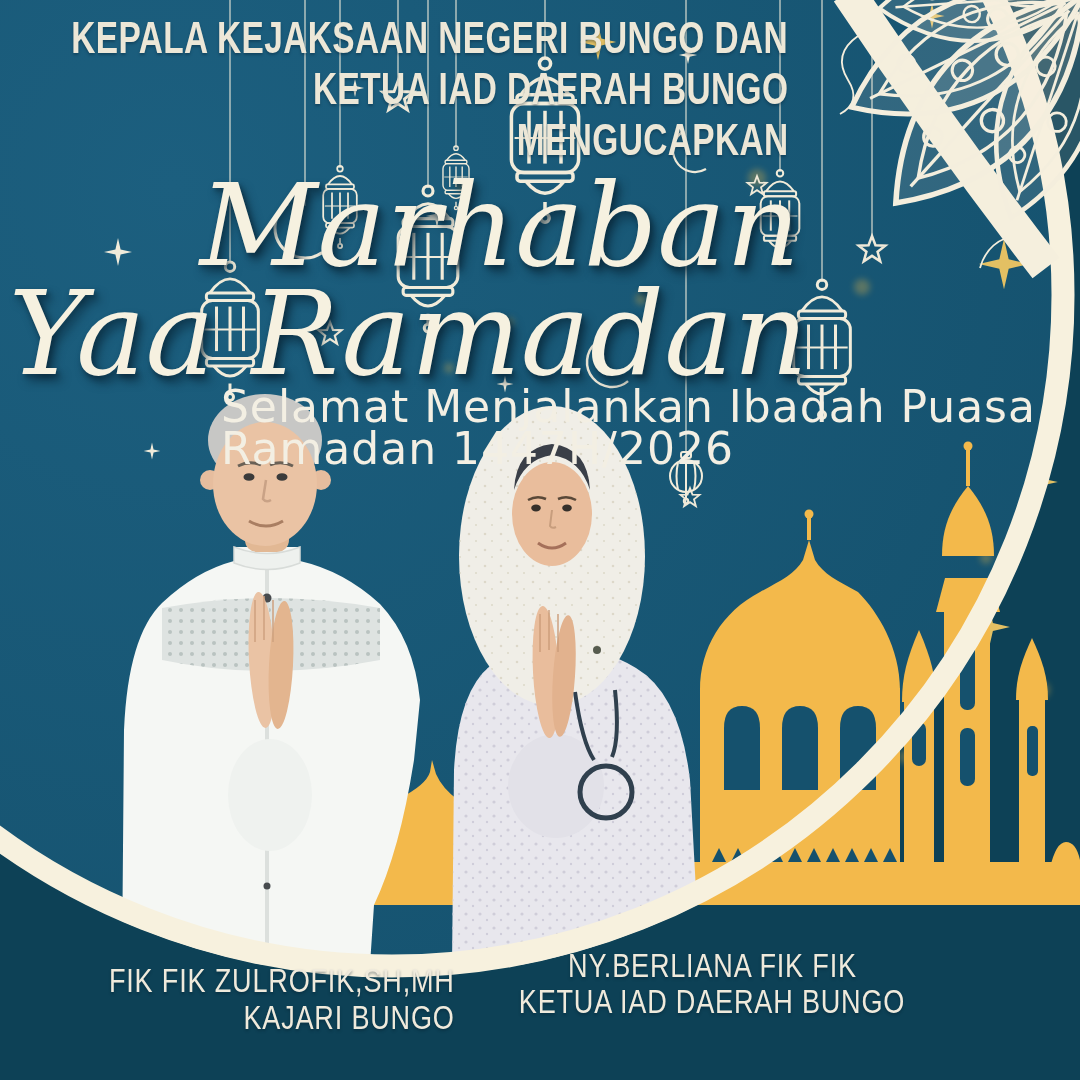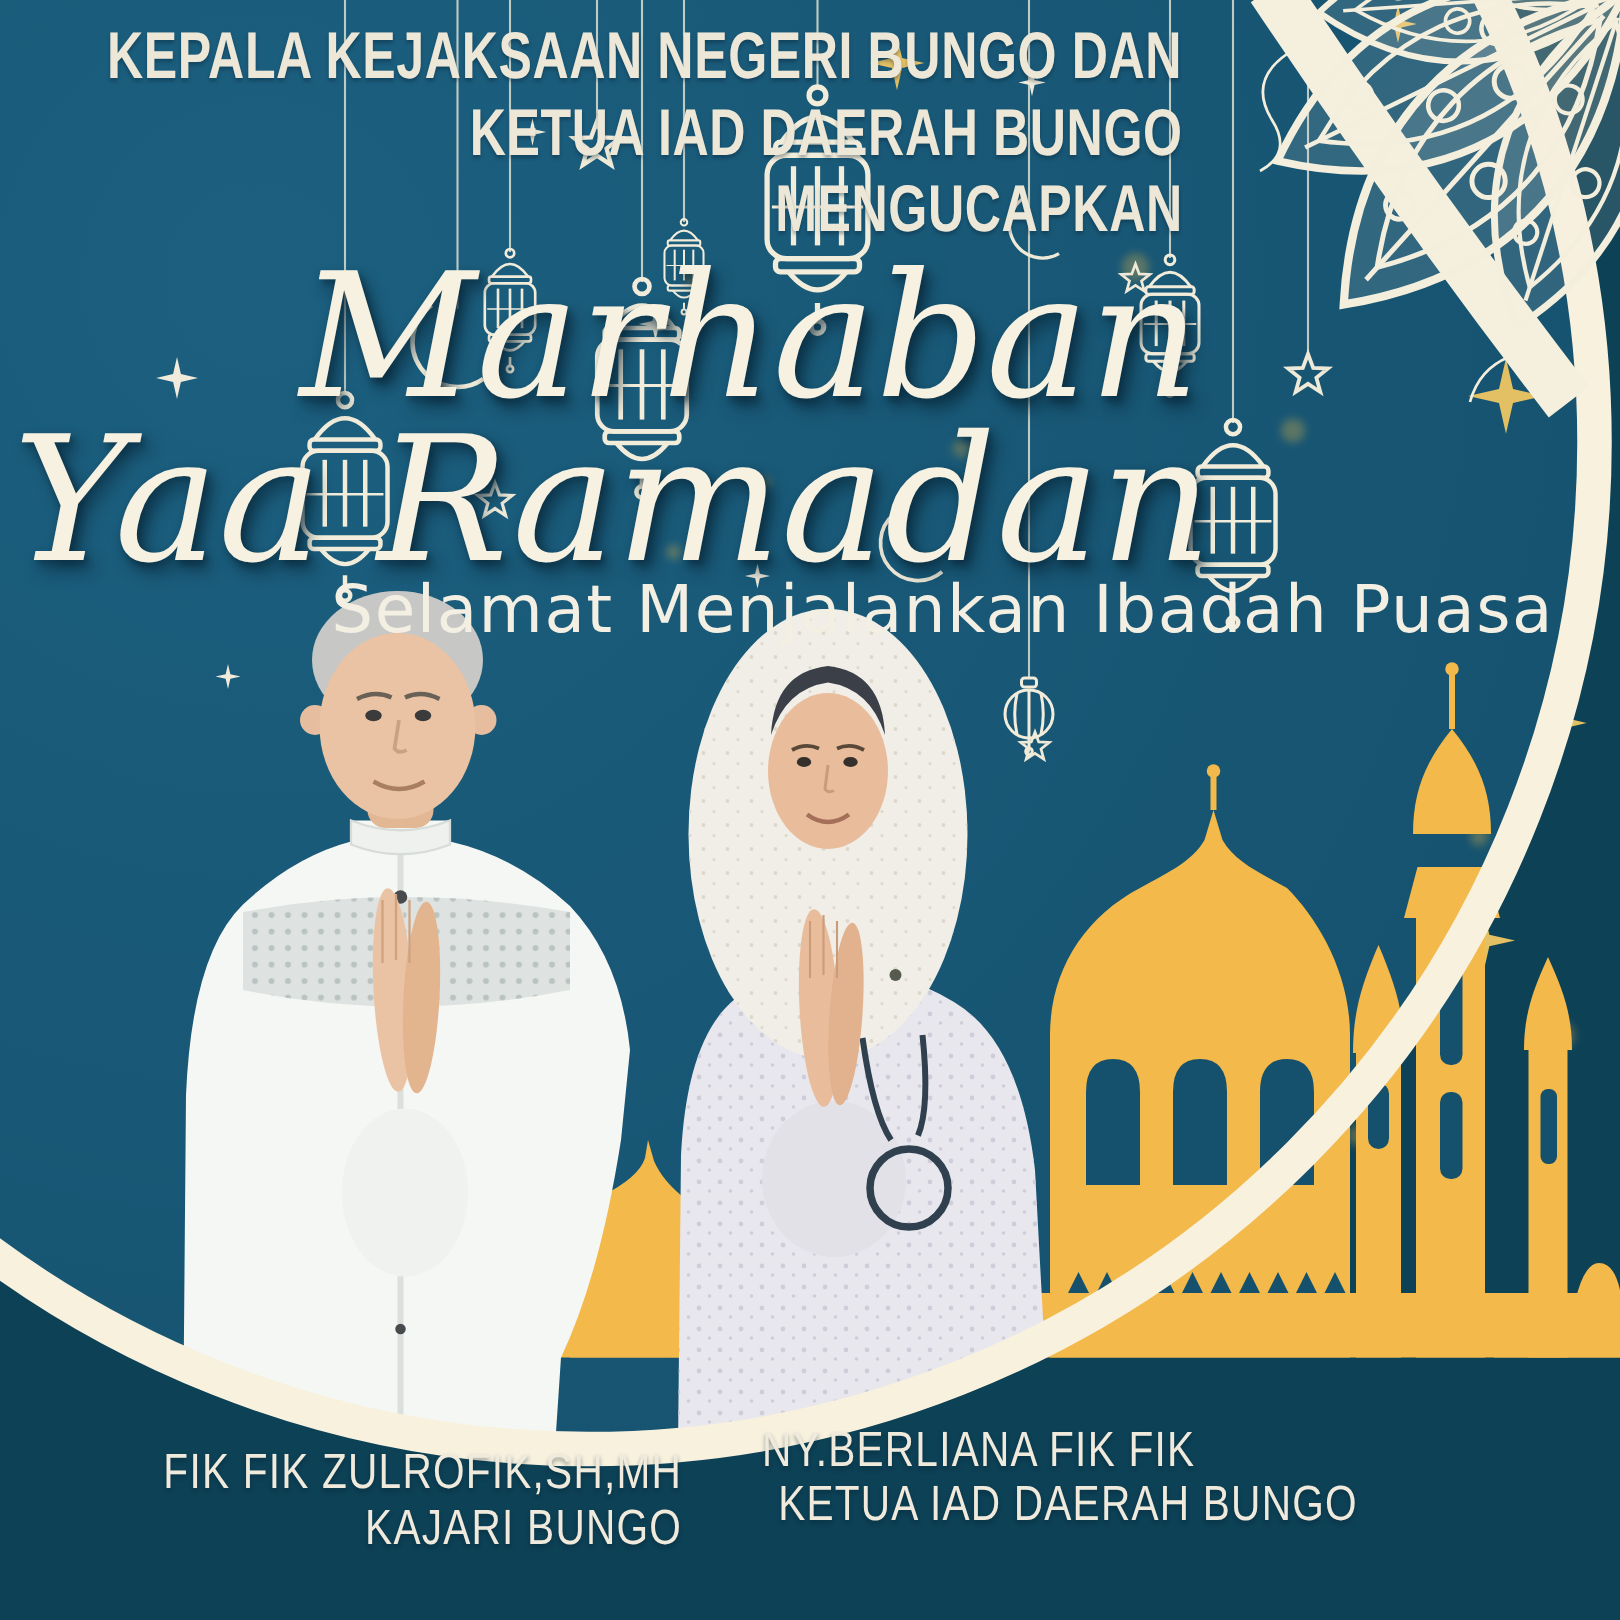--- a/index.html
+++ b/index.html
@@ -20,21 +20,21 @@
   .script2{right:272px;top:276px;font-size:116px;line-height:116px;}
   
   .subtitle{right:44px;top:386px;text-align:left;font-family:"DejaVu Sans",sans-serif;
             font-size:44px;line-height:42px;letter-spacing:1px;color:#F3EFE3;}
   
   .sig{font-weight:400;font-size:33px;color:#EFEADC;letter-spacing:1px;
        text-shadow:0 2px 3px rgba(5,30,45,.4);}
   .sig div span{display:inline-block;transform:scaleX(.82);white-space:nowrap;}
   .sig-left{right:625px;top:962px;text-align:right;line-height:37px;}
   .sig-left div span{transform-origin:100% 50%;}
-  .sig-right{left:712px;top:948px;transform:translateX(-50%);text-align:left;line-height:36px;}
+  .sig-right{left:712px;top:948px;transform:translateX(-50%);text-align:center;line-height:36px;}
   .sig-right div span{transform-origin:50% 50%;}
   .orn{stroke:#F4EEDD;stroke-width:3;fill:rgba(246,240,224,0.12);}
   .orn2{stroke:#F4EEDD;stroke-width:1.8;fill:none;}
   .deco{stroke:#EFE9D8;fill:none;}
 </style>
 </head>
 <body>
 
 <div class="stage">
 
@@ -300,20 +300,21 @@
   <div class="hline"><span>KEPALA KEJAKSAAN NEGERI BUNGO DAN</span></div>
   <div class="hline"><span>KETUA IAD DAERAH BUNGO</span></div>
   <div class="hline"><span>MENGUCAPKAN</span></div>
 </div>
 
 <div class="txt script script2">Yaa Ramadan</div>
 <div class="txt script script1">Marhaban</div>
 
 <div class="txt subtitle">
   <div>Selamat Menjalankan Ibadah Puasa</div>
+  <div>Ramadan 1447H/2026</div>
 </div>
 
 <div class="txt sig sig-left">
   <div><span>FIK FIK ZULROFIK,SH,MH</span></div>
   <div><span>KAJARI BUNGO</span></div>
 </div>
 
 <div class="txt sig sig-right">
   <div><span>NY.BERLIANA FIK FIK</span></div>
   <div><span>KETUA IAD DAERAH BUNGO</span></div>

